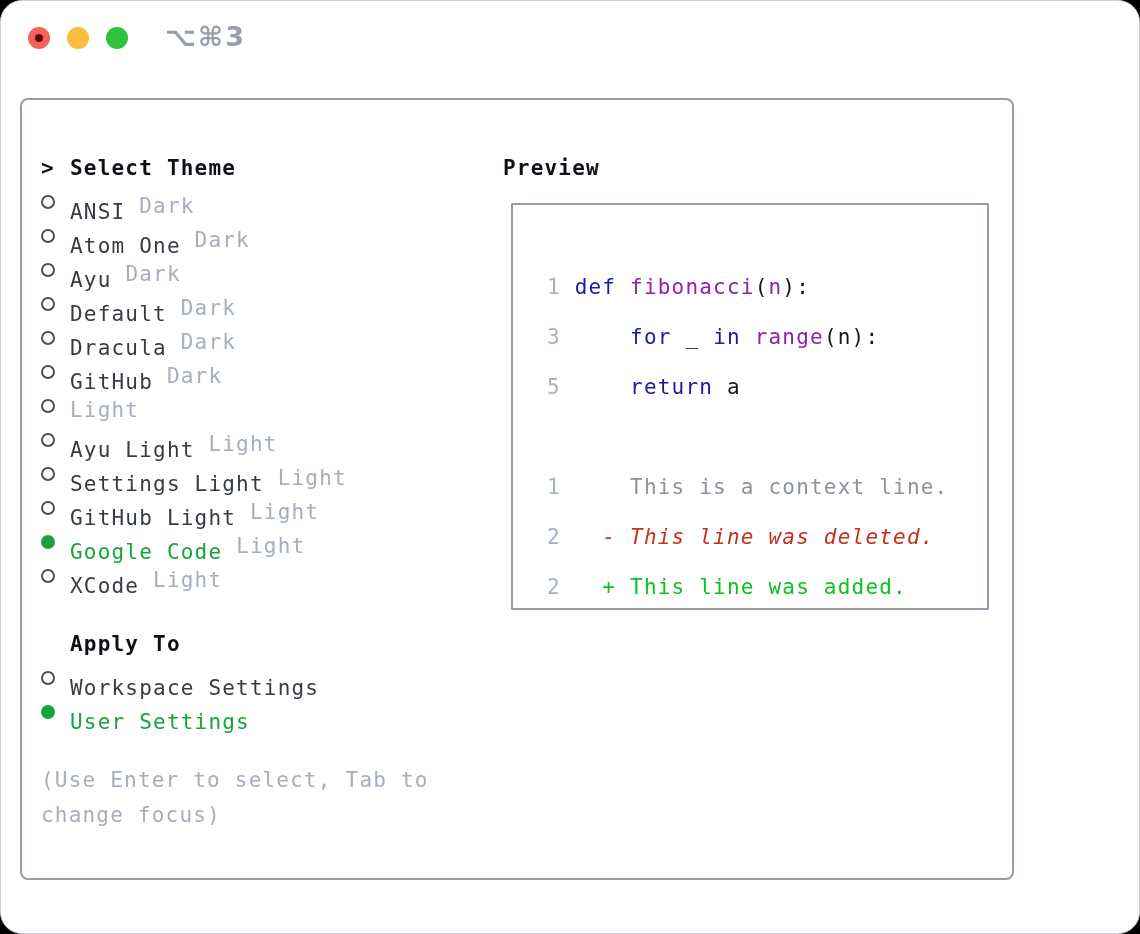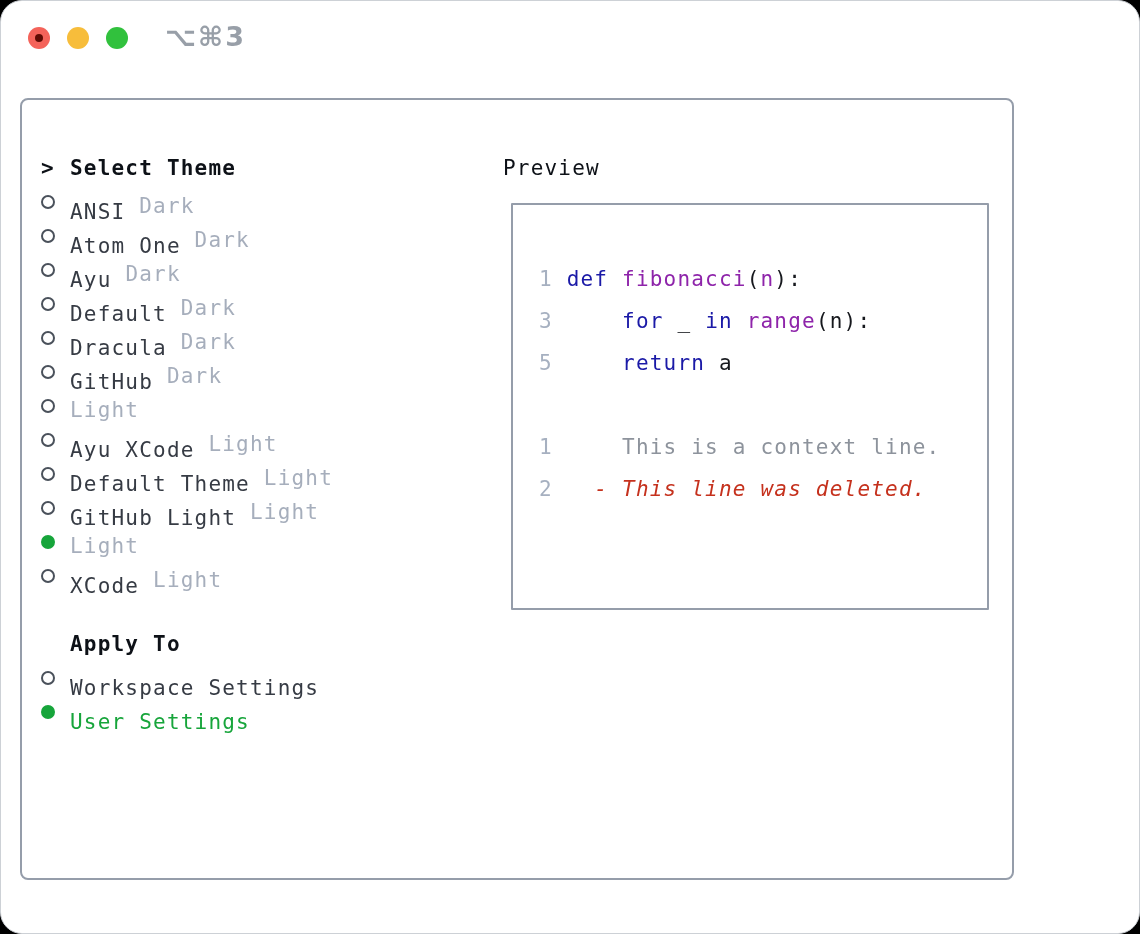--- a/index.html
+++ b/index.html
@@ -32,25 +32,25 @@
   .bullet.sel { background:var(--accent); border-color:var(--accent); }
   .prompt { display:inline-block; width:29px; font-weight:bold; color:#0d1117; }
   .hdr { font-weight:bold; color:#0d1117; }
   .tname { color:var(--item-text);margin-top:20px; }
   .tname.sel { color:var(--accent); }
   .variant { color:var(--muted);margin-top:8px; }
   .help { color:var(--muted); }
   .help div { height:35px; line-height:35px; white-space:pre; }
   
   .preview-title { position:absolute; left:481px; top:51px; height:34px; line-height:34px;
-    font-weight:normal; color:#0d1117; }
+    font-weight:bold; color:#0d1117; }
   .preview-box { position:absolute; left:489px; top:103px; width:478px; height:407px;
     box-sizing:border-box; border:2px solid var(--border); border-radius:1px;
     padding:49px 0 0 18px; overflow:hidden; }
-  .cline { margin:8px; height:34px; line-height:34px; font:inherit; white-space:pre; }
+  .cline { margin:16px; height:34px; line-height:34px; font:inherit; white-space:pre; }
   .ln { color:var(--line-number); }
   .tok-keyword { color:var(--keyword); }
   .tok-function { color:var(--function-name); }
   .tok-number { color:var(--number-literal); }
   .tok-plain { color:var(--code-plain); }
   .diff-context { color:var(--diff-context); }
   .diff-deleted { color:var(--diff-deleted);font-style:italic; }
   .diff-added { color:var(--diff-added); }
 </style>
 </head>
@@ -71,48 +71,51 @@
       <span class="hdr">Select Theme</span>
     </div>
     <div id="theme-rows">
         <div class="row"><span class="bullet"></span><span class="tname">ANSI </span><span class="variant">Dark</span></div>
         <div class="row"><span class="bullet"></span><span class="tname">Atom One </span><span class="variant">Dark</span></div>
         <div class="row"><span class="bullet"></span><span class="tname">Ayu </span><span class="variant">Dark</span></div>
         <div class="row"><span class="bullet"></span><span class="tname">Default </span><span class="variant">Dark</span></div>
         <div class="row"><span class="bullet"></span><span class="tname">Dracula </span><span class="variant">Dark</span></div>
         <div class="row"><span class="bullet"></span><span class="tname">GitHub </span><span class="variant">Dark</span></div>
         <div class="row"><span class="bullet"></span><span class="variant">Light</span></div>
-        <div class="row"><span class="bullet"></span><span class="tname">Ayu XCode </span><span class="variant">Light</span></div>
-        <div class="row"><span class="bullet"></span><span class="tname">Default Theme </span><span class="variant">Light</span></div>
+        <div class="row"><span class="bullet"></span><span class="tname">Ayu Light </span><span class="variant">Light</span></div>
+        <div class="row"><span class="bullet"></span><span class="tname">Settings Light </span><span class="variant">Light</span></div>
         <div class="row"><span class="bullet"></span><span class="tname">GitHub Light </span><span class="variant">Light</span></div>
-        <div class="row"><span class="bullet sel"></span><span class="variant">Light</span></div>
+        <div class="row"><span class="bullet sel"></span><span class="tname sel">Google Code </span><span class="variant">Light</span></div>
         <div class="row"><span class="bullet"></span><span class="tname">XCode </span><span class="variant">Light</span></div>
       </div>
     <div class="spacer"></div>
     <div class="row">
       <span class="prompt"> </span>
       <span class="hdr">Apply To</span>
     </div>
     <div id="apply-rows">
         <div class="row"><span class="bullet"></span><span class="tname">Workspace Settings</span></div>
         <div class="row"><span class="bullet sel"></span><span class="tname sel">User Settings</span></div>
       </div>
     <div class="spacer"></div>
     <div class="help" id="help-lines">
+        <div>(Use Enter to select, Tab to</div>
+        <div>change focus)</div>
       </div>
   </div>
 
   <div class="preview-title mono">Preview</div>
 
   <div class="preview-box mono">
     <div id="code-lines">
         <pre class="cline"><span class="ln">1</span><span class="tok-plain"> </span><span class="tok-keyword">def</span><span class="tok-plain"> </span><span class="tok-function">fibonacci</span><span class="tok-plain">(</span><span class="tok-function">n</span><span class="tok-plain">):</span></pre>
         <pre class="cline"><span class="ln">3</span><span class="tok-plain">     </span><span class="tok-keyword">for</span><span class="tok-plain"> _ </span><span class="tok-keyword">in</span><span class="tok-plain"> </span><span class="tok-function">range</span><span class="tok-plain">(n):</span></pre>
         <pre class="cline"><span class="ln">5</span><span class="tok-plain">     </span><span class="tok-keyword">return</span><span class="tok-plain"> a</span></pre>
       </div>
     <div class="spacer"></div>
     <div id="diff-lines">
         <pre class="cline"><span class="ln">1</span><span class="diff-context">     This is a context line.</span></pre>
         <pre class="cline"><span class="ln">2</span><span class="diff-deleted">   - This line was deleted.</span></pre>
+        <pre class="cline"><span class="ln">2</span><span class="diff-added">   + This line was added.</span></pre>
       </div>
   </div>
 
 </div>
 
 </body></html>

